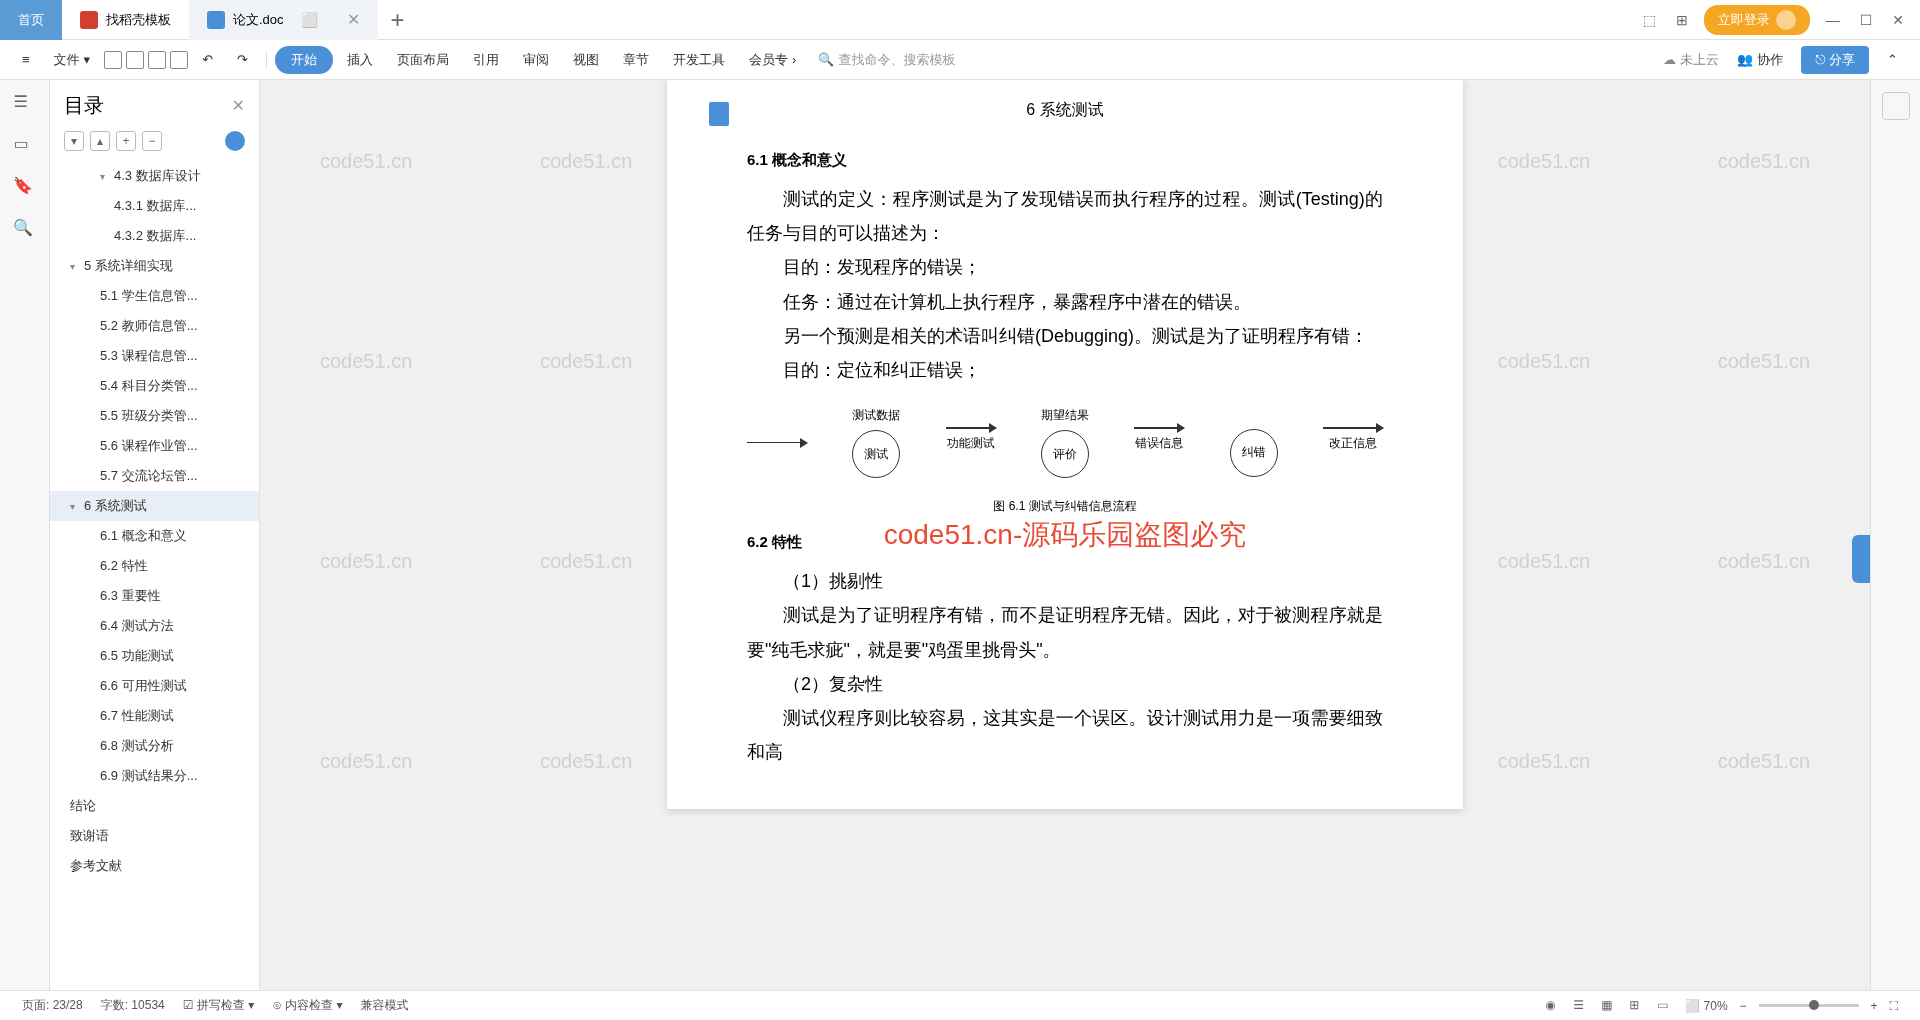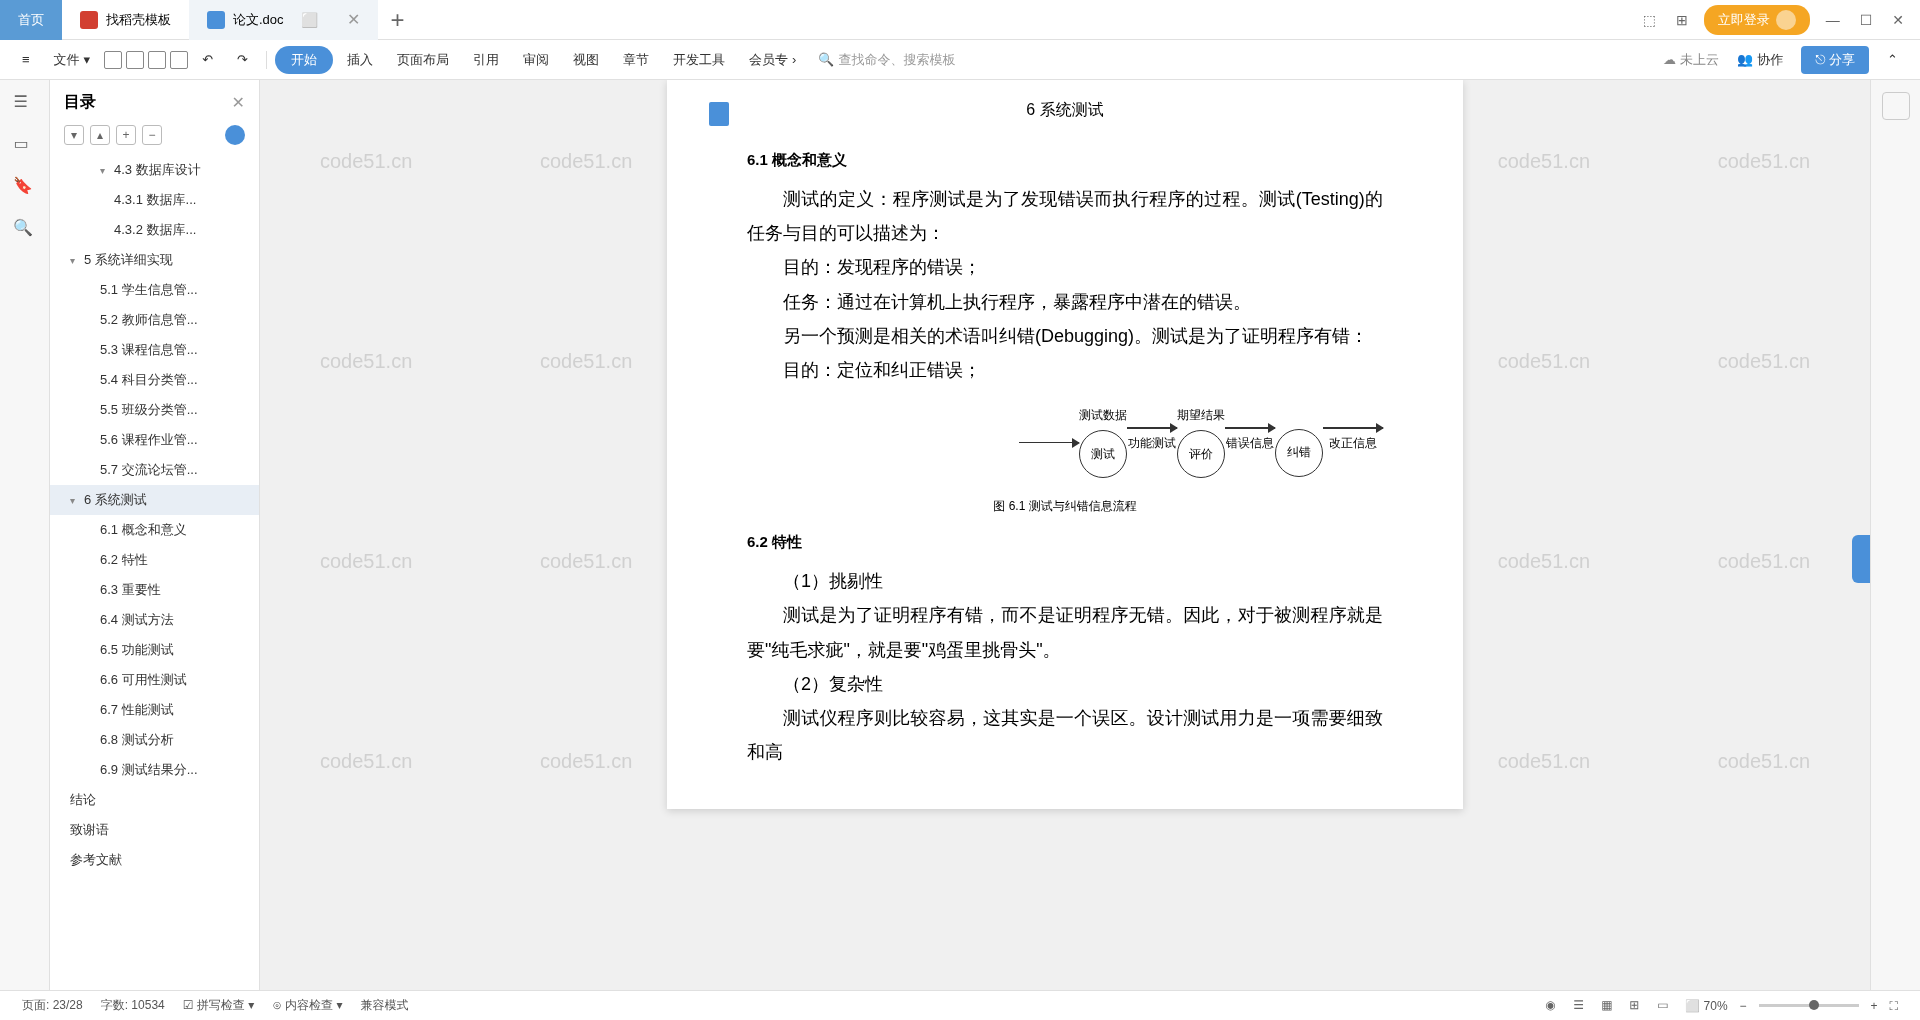--- a/index.html
+++ b/index.html
@@ -24,40 +24,40 @@
 .tb-icon{width:18px;height:18px;border:1px solid #888;border-radius:2px}
 .tb-sep{width:1px;height:18px;background:#ddd;margin:0 4px}
 .toolbar-right{margin-left:auto;display:flex;align-items:center;gap:8px}
 .cloud-status{color:#888;display:flex;align-items:center;gap:4px}
 .btn-share{background:#4a90d9;color:#fff;padding:5px 14px;border-radius:4px}
 .main{display:flex;height:calc(100% - 110px)}
 .leftbar{width:50px;background:#f7f7f7;border-right:1px solid #e0e0e0;display:flex;flex-direction:column;align-items:center;padding-top:12px;gap:20px}
 .leftbar-icon{width:22px;height:22px;color:#666;cursor:pointer}
 .sidebar{width:210px;border-right:1px solid #e0e0e0;display:flex;flex-direction:column}
 .sidebar-header{padding:12px 14px;display:flex;align-items:center;justify-content:space-between}
-.sidebar-title{font-size:16px;font-weight:700}
+.sidebar-title{font-size:20px;font-weight:400}
 .sidebar-close{color:#999;font-size:16px;cursor:pointer}
 .sidebar-tools{display:flex;gap:6px;padding:0 14px 10px;align-items:center}
 .tool-btn{width:20px;height:20px;border:1px solid #bbb;border-radius:3px;display:flex;align-items:center;justify-content:center;font-size:12px;color:#666;cursor:pointer}
 .tool-badge{width:20px;height:20px;background:#4a90d9;border-radius:50%;margin-left:auto}
 .outline{flex:1;overflow-y:auto;font-size:13px;color:#333}
 .outline-item{padding:6px 10px;cursor:pointer;white-space:nowrap;overflow:hidden;text-overflow:ellipsis;display:flex;align-items:center;gap:4px}
 .outline-item.active{background:#e8eef5}
 .outline-item.l1{padding-left:20px}
 .outline-item.l2{padding-left:50px}
 .outline-item.l3{padding-left:64px}
 .chev{display:inline-block;width:10px;color:#888;font-size:10px}
 .canvas{flex:1;background:#f0f0f0;position:relative;overflow:hidden}
 .page{position:absolute;top:0;left:50%;transform:translateX(-50%);width:796px;background:#fff;box-shadow:0 2px 8px rgba(0,0,0,.15);padding:20px 80px 40px}
 .doc-icon{position:absolute;left:42px;top:22px;width:20px;height:24px;background:#4a90d9;border-radius:2px}
 .h1{text-align:center;font-size:16px;margin-bottom:30px}
 .h2{font-size:15px;font-weight:600;margin:18px 0 12px}
 .para{font-size:18px;line-height:1.9;text-align:justify;text-indent:2em}
 .para.ni{text-indent:2em}
-.diagram{margin:20px 0;display:flex;align-items:center;justify-content:flex-end;gap:0;font-size:12px}
+.diagram{margin:20px 0;display:flex;align-items:center;justify-content:space-between;gap:0;font-size:12px}
 .dlabel{font-size:12px;margin-bottom:6px;text-align:center}
 .circle{width:48px;height:48px;border:1.5px solid #333;border-radius:50%;display:flex;align-items:center;justify-content:center;font-size:12px;flex-direction:column;line-height:1.1}
 .arrow{position:relative;height:1.5px;background:#333}
 .arrow::after{content:"";position:absolute;right:-1px;top:-4px;border-left:8px solid #333;border-top:5px solid transparent;border-bottom:5px solid transparent}
 .dg-col{display:flex;flex-direction:column;align-items:center}
 .caption{text-align:center;font-size:12px;margin-top:8px}
 .watermark{position:absolute;color:#d0d0d0;font-size:20px;pointer-events:none;font-weight:400}
 .wm-red{position:absolute;color:#e94b35;font-size:28px;font-weight:500;left:50%;top:50%;transform:translate(-50%,-50%);pointer-events:none;z-index:10}
 .rightpanel{width:50px;background:#f7f7f7;border-left:1px solid #e0e0e0;padding-top:12px;display:flex;flex-direction:column;align-items:center}
 .rp-btn{width:28px;height:28px;border:1px solid #ccc;border-radius:4px;margin-bottom:10px}
@@ -279,20 +279,21 @@
             <div class="dlabel" style="margin-top:6px">改正信息</div>
           </div>
       </div>
       <div class="caption">图 6.1 测试与纠错信息流程</div>
       <div class="h2">6.2 特性</div>
       <div class="para ni">（1）挑剔性</div>
       <div class="para">测试是为了证明程序有错，而不是证明程序无错。因此，对于被测程序就是要"纯毛求疵"，就是要"鸡蛋里挑骨头"。</div>
       <div class="para ni">（2）复杂性</div>
       <div class="para">测试仪程序则比较容易，这其实是一个误区。设计测试用力是一项需要细致和高</div>
     </div>
+    <div class="wm-red">code51.cn-源码乐园盗图必究</div>
     <div class="side-tab"></div>
   </div>
 
   <div class="rightpanel">
     <div class="rp-btn"></div>
   </div>
 </div>
 
 <div class="statusbar">
   <span>页面: 23/28</span>

